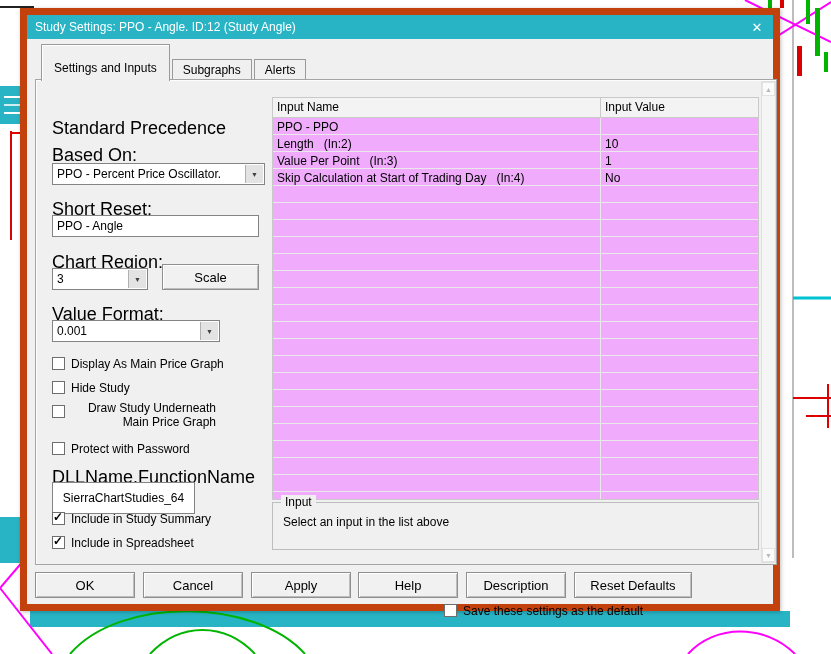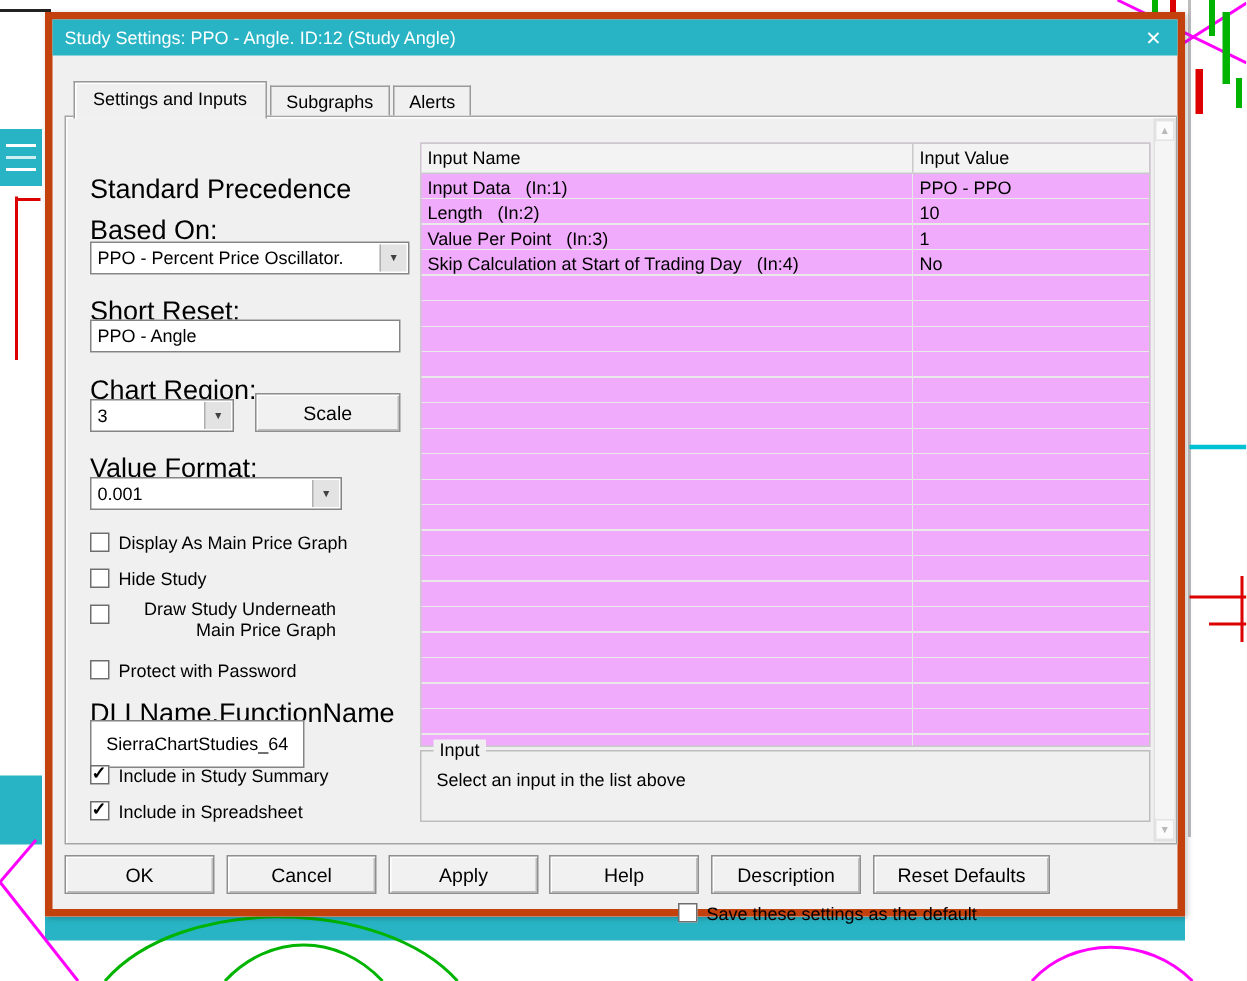--- a/index.html
+++ b/index.html
@@ -1,33 +1,33 @@
 <!DOCTYPE html>
 <html><head>
 <meta charset="utf-8">
 <style>
   html,body{margin:0;padding:0;}
   .screen{position:relative;width:831px;height:654px;background:#ffffff;overflow:hidden;
           font-family:"Liberation Sans", sans-serif;color:#000;}
   .bg-svg{position:absolute;left:0;top:0;width:831px;height:654px;}
 
   
-  .dialog{position:absolute;left:30px;top:8px;width:760px;height:603px;background:#f0f0f0;
-          border:5px solid #c2410c;box-sizing:border-box;box-shadow:1px 1px 4px rgba(0,0,0,.25);}
+  .dialog{position:absolute;left:20px;top:8px;width:760px;height:603px;background:#f0f0f0;
+          border:7px solid #c2410c;box-sizing:border-box;box-shadow:1px 1px 4px rgba(0,0,0,.25);}
   .titlebar{position:absolute;left:0;top:0;width:100%;height:24px;background:#28b4c5;
             display:flex;align-items:center;box-sizing:border-box;padding:0 8px;}
   .titlebar .title{color:#ffffff;font-size:12px;white-space:nowrap;}
   .close-btn{position:absolute;right:2px;top:0;width:28px;height:24px;display:flex;
              align-items:center;justify-content:center;color:#fff;font-size:13px;cursor:default;}
 
   
   .tabs{position:absolute;left:14px;top:41px;height:24px;display:flex;align-items:flex-end;z-index:3;}
   .tab{background:#f0f0f0;border:1px solid #9a9a9a;border-bottom:none;font-size:12px;
        padding:3px 10px 2px;margin-right:2px;height:14px;margin-bottom:1px;white-space:nowrap;}
-  .tab.active{padding:4px 12px 3px;height:17px;margin-bottom:-1px;z-index:4;
+  .tab.active{padding:16px 12px 3px;height:17px;margin-bottom:-1px;z-index:4;
               box-shadow:inset 1px 1px 0 #ffffff;}
 
   
   .content{position:absolute;left:8px;top:64px;width:742px;height:486px;background:#f0f0f0;
            border:1px solid #a5a5a5;box-sizing:border-box;box-shadow:inset 1px 1px 0 #fdfdfd;z-index:1;}
   .scrolltrack{position:absolute;left:734px;top:66px;width:15px;height:482px;background:#f5f5f5;
                border:1px solid #e0e0e0;box-sizing:border-box;z-index:2;}
   .scrollarrow{position:absolute;left:0;width:13px;height:14px;background:#fbfbfb;border:1px solid #e3e3e3;
                box-sizing:border-box;font-size:7px;color:#b9b9b9;display:flex;align-items:center;justify-content:center;}
 
@@ -186,21 +186,20 @@
       <span class="cb-label">Include in Spreadsheet</span>
     </div>
 
     <div class="itable">
       <div class="thead">
         <div class="th th-name">Input Name</div>
         <div class="th th-value">Input Value</div>
       </div>
       <div class="tbody">
         <div class="tr">
-          <div class="td td-name">Input Data   (In:1)</div>
           <div class="td td-value">PPO - PPO</div>
         </div>
         <div class="tr">
           <div class="td td-name">Length   (In:2)</div>
           <div class="td td-value">10</div>
         </div>
         <div class="tr">
           <div class="td td-name">Value Per Point   (In:3)</div>
           <div class="td td-value">1</div>
         </div>

